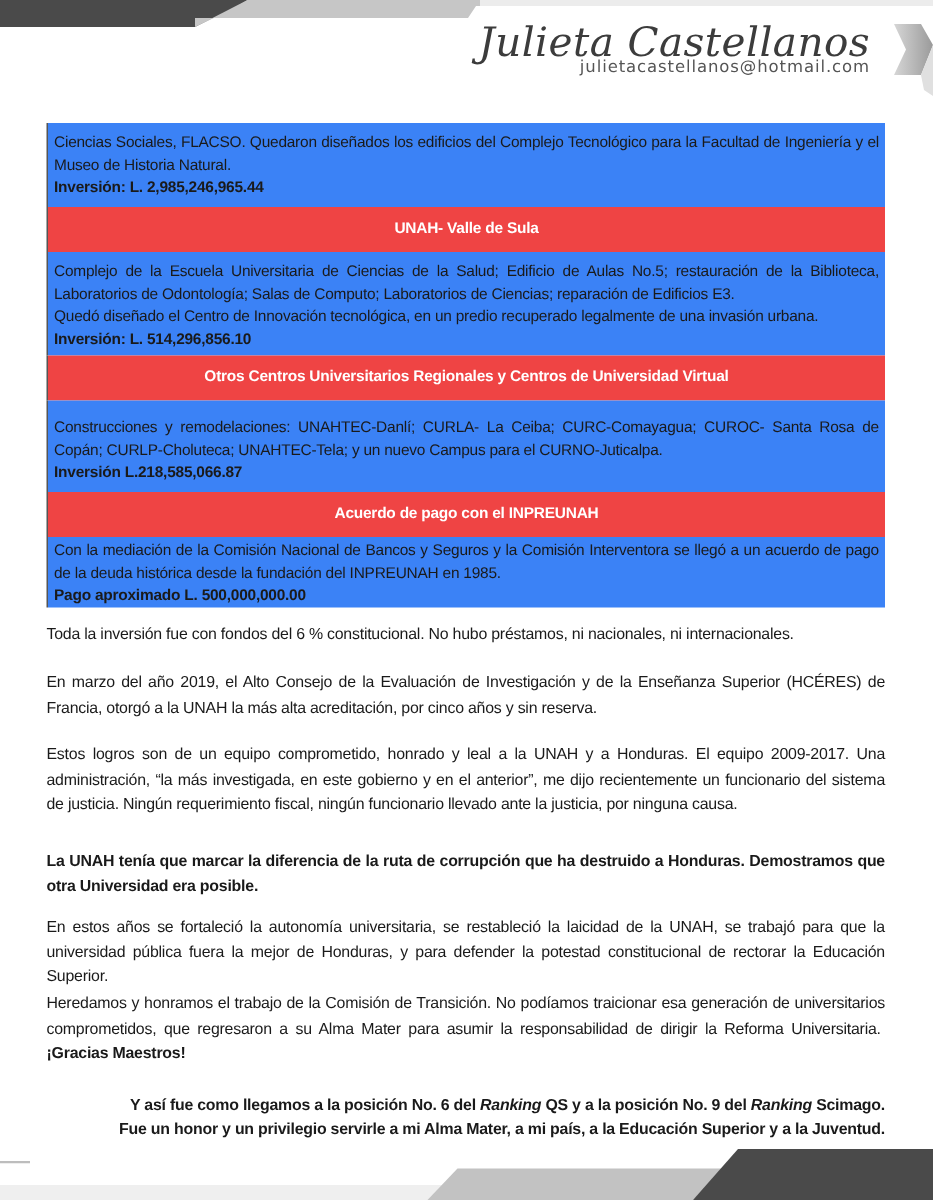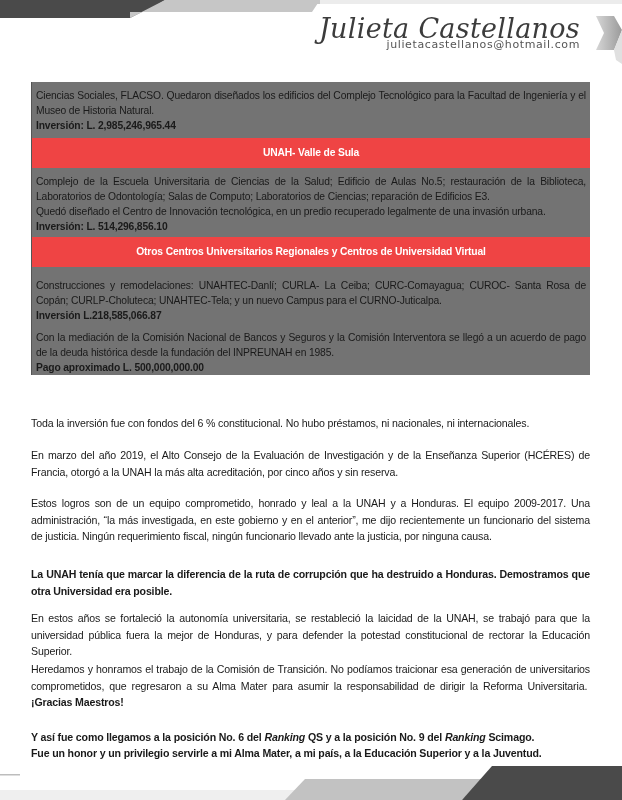--- a/index.html
+++ b/index.html
@@ -58,21 +58,21 @@
       left: 31px;
       top: 82px;
       width: 559px;
       border-left: 1px solid #555;
       border-collapse: collapse;
       font-size: 10.3px;
       line-height: 15px;
       letter-spacing: -0.15px;
     }
     .row-body {
-      background: #737373;
+      background: #3b82f6;
       padding: 1px 4px 0 4px;
     }
     .row-body.first { height: 55px; }
     .row-body.second { height: 67px; padding-top: 2px; }
     .row-body.third { height: 55px; padding-top: 6px; }
     .row-body.fourth { height: 45px; padding-top: 2px; }
     .row-body p {
       margin: 0;
       text-align: justify;
     }
@@ -97,21 +97,21 @@
       left: 31px;
       width: 559px;
       font-size: 10.6px;
       line-height: 16.5px;
       text-align: justify;
       margin: 0;
       letter-spacing: -0.15px;
     }
     .body-text b { font-weight: bold; }
     .centered {
-      text-align: left;
+      text-align: right;
       font-weight: bold;
     }
 
     
     .bottom-deco {
       position: absolute;
       bottom: 0; left: 0;
       width: 622px; height: 34px;
     }
   </style>
@@ -162,20 +162,23 @@
   <tr>
     <td class="row-header">Otros Centros Universitarios Regionales y Centros de Universidad Virtual</td>
   </tr>
   <tr>
     <td class="row-body third">
       <p>Construcciones y remodelaciones: UNAHTEC-Danlí; CURLA- La Ceiba; CURC-Comayagua; CUROC- Santa Rosa de Copán; CURLP-Choluteca; UNAHTEC-Tela; y un nuevo Campus para el CURNO-Juticalpa.</p>
       <p class="amount">Inversión L.218,585,066.87</p>
     </td>
   </tr>
   <tr>
+    <td class="row-header">Acuerdo de pago con el INPREUNAH</td>
+  </tr>
+  <tr>
     <td class="row-body fourth">
       <p>Con la mediación de la Comisión Nacional de Bancos y Seguros y la Comisión Interventora se llegó a un acuerdo de pago de la deuda histórica desde la fundación del INPREUNAH en 1985.</p>
       <p class="amount">Pago aproximado L. 500,000,000.00</p>
     </td>
   </tr>
 </tbody>
   </table>
 
 <p class="body-text" style="top:415px;">Toda la inversión fue con fondos del 6 % constitucional. No hubo préstamos, ni nacionales, ni internacionales.</p>
 

